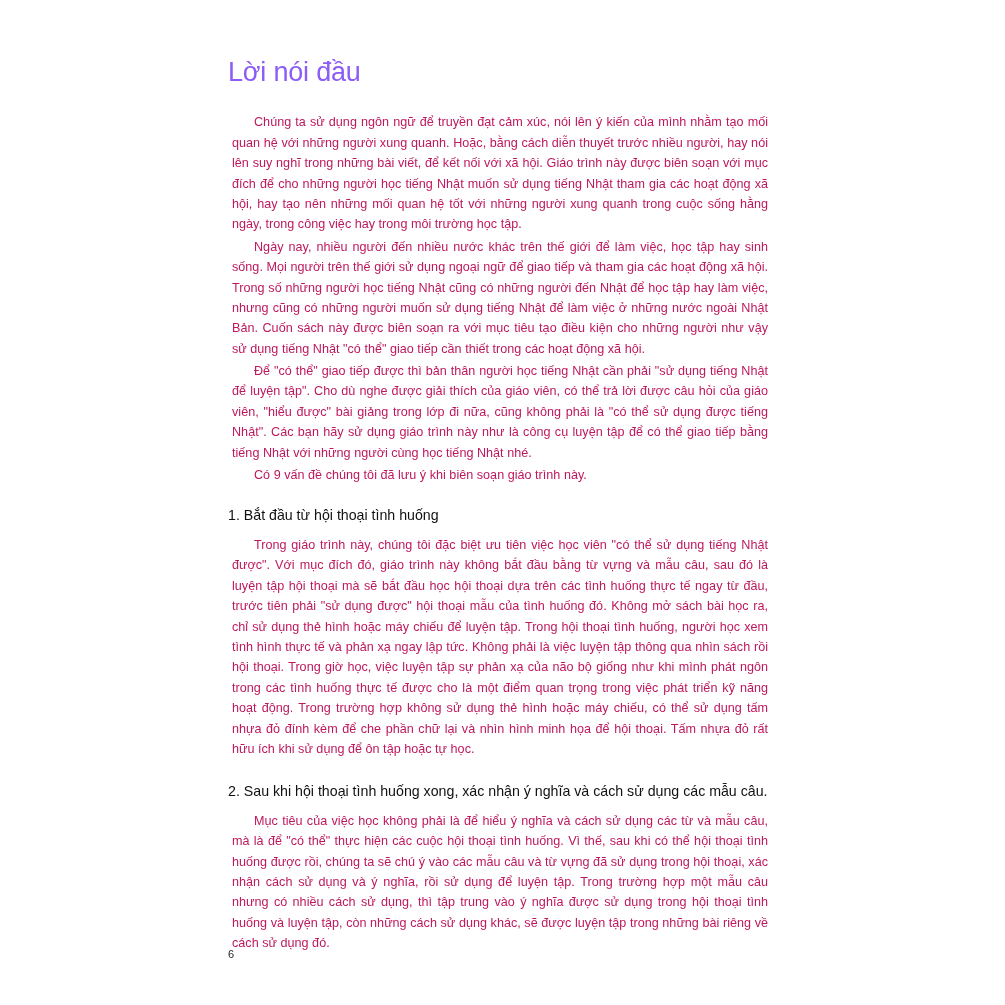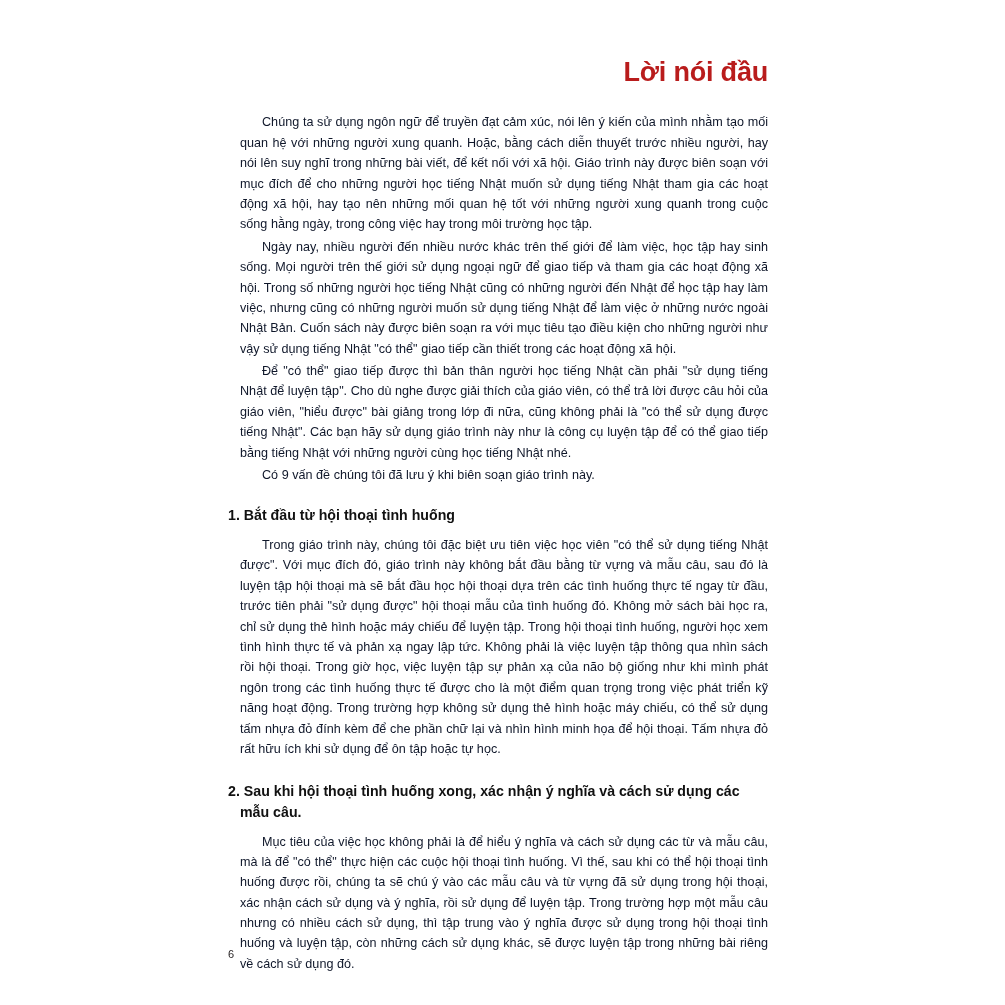--- a/index.html
+++ b/index.html
@@ -21,39 +21,38 @@
     box-sizing: border-box;
   }
   .content {
     position: absolute;
     left: 228px;
     top: 56px;
     width: 540px;
   }
   .doc-title {
     font-size: 27px;
-    font-weight: bold;
+    font-weight: normal;
     letter-spacing: -0.2px;
-    color: #b91c1c;
+    color: #8b5cf6;
     margin: 0 0 24px 0;
     line-height: 1.2;
-    text-align: right;
   }
   p.para {
     font-size: 12.6px;
     line-height: 1.62;
-    color: #0f172a;
-    margin: 0 0 2px 12px;
+    color: #be185d;
+    margin: 0 0 2px 4px;
     text-align: justify;
     text-indent: 22px;
     letter-spacing: 0.02px;
   }
   h2.section {
     font-size: 14.2px;
-    font-weight: bold;
+    font-weight: normal;
     color: #111111;
     margin: 20px 0 9px 0;
     line-height: 1.45;
     padding-left: 12px;
     text-indent: -12px;
   }
   h2.section.tight {
     margin-top: 22px;
   }
   .page-number {

